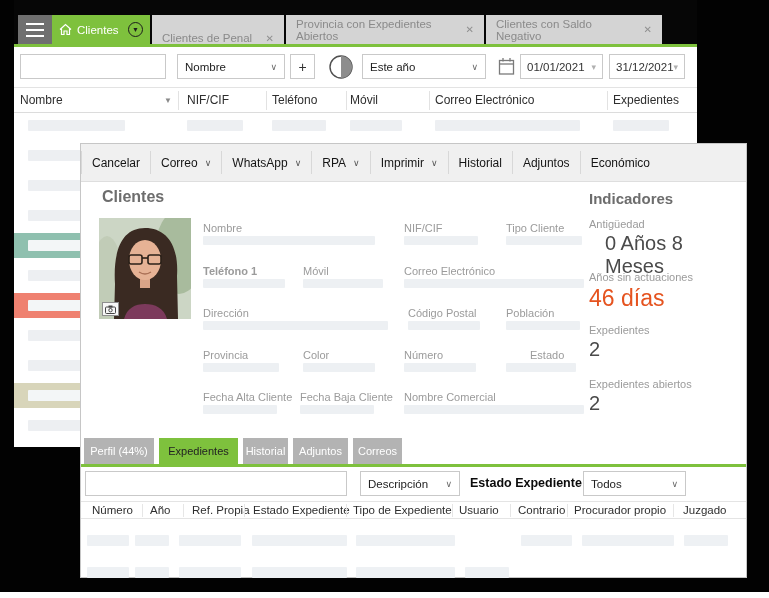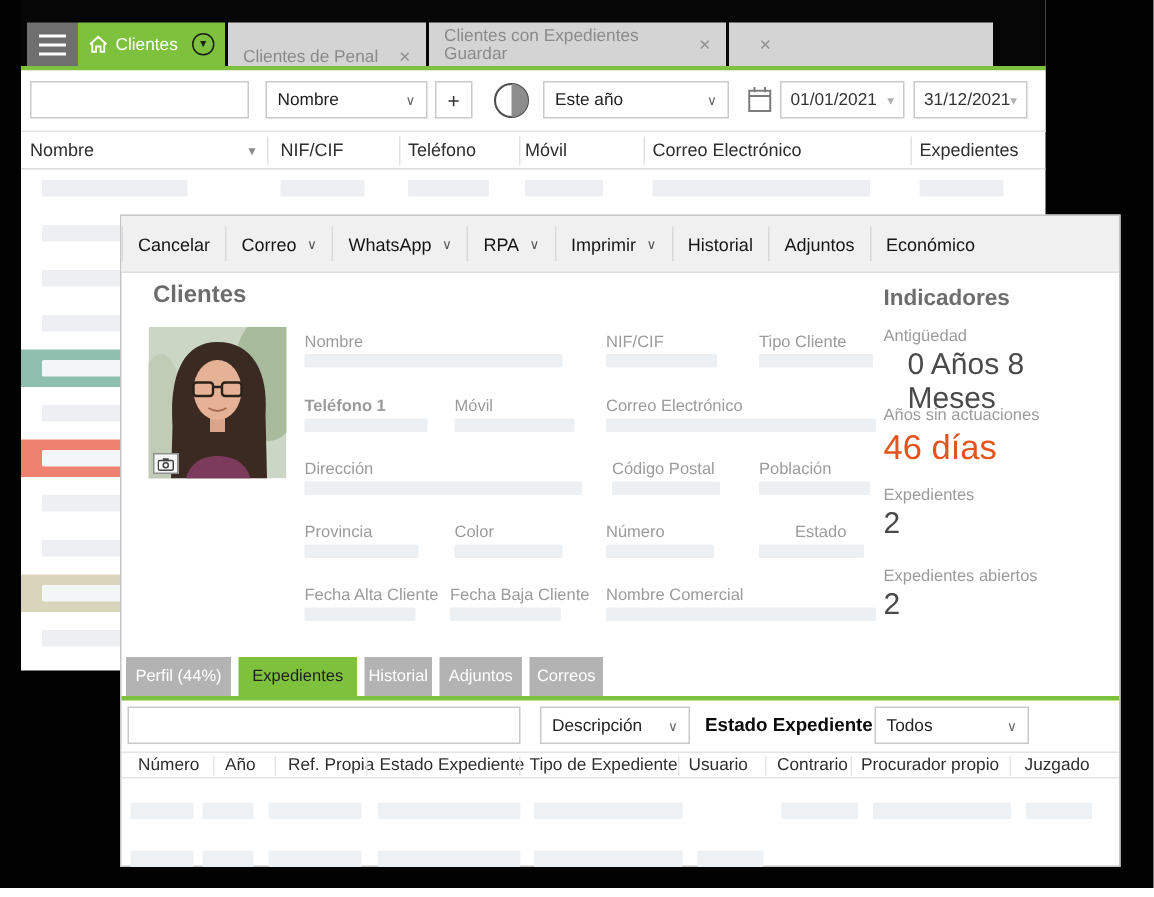--- a/index.html
+++ b/index.html
@@ -112,24 +112,25 @@
         <span>Clientes</span>
         <span class="circle-arrow">
             <span>▼</span>
           </span>
       </div>
       <div class="tab inactive t2">
         <span>Clientes de Penal</span>
         <span class="close">✕</span>
       </div>
       <div class="tab inactive t3">
-        <span>Clientes con Expedientes Guardar</span>
+        <span>Provincia con Expedientes Abiertos</span>
         <span class="close">✕</span>
       </div>
       <div class="tab inactive t4">
+        <span>Clientes con Saldo Negativo</span>
         <span class="close">✕</span>
       </div>
     </div>
   </div>
   <div class="mw-greenline"></div>
 
   <div class="filter-row">
     <input class="inp" style="left: 6px; width: 146px;" placeholder="">
     <div class="select" style="left:163px;width:108px;">
       <span>Nombre</span>

